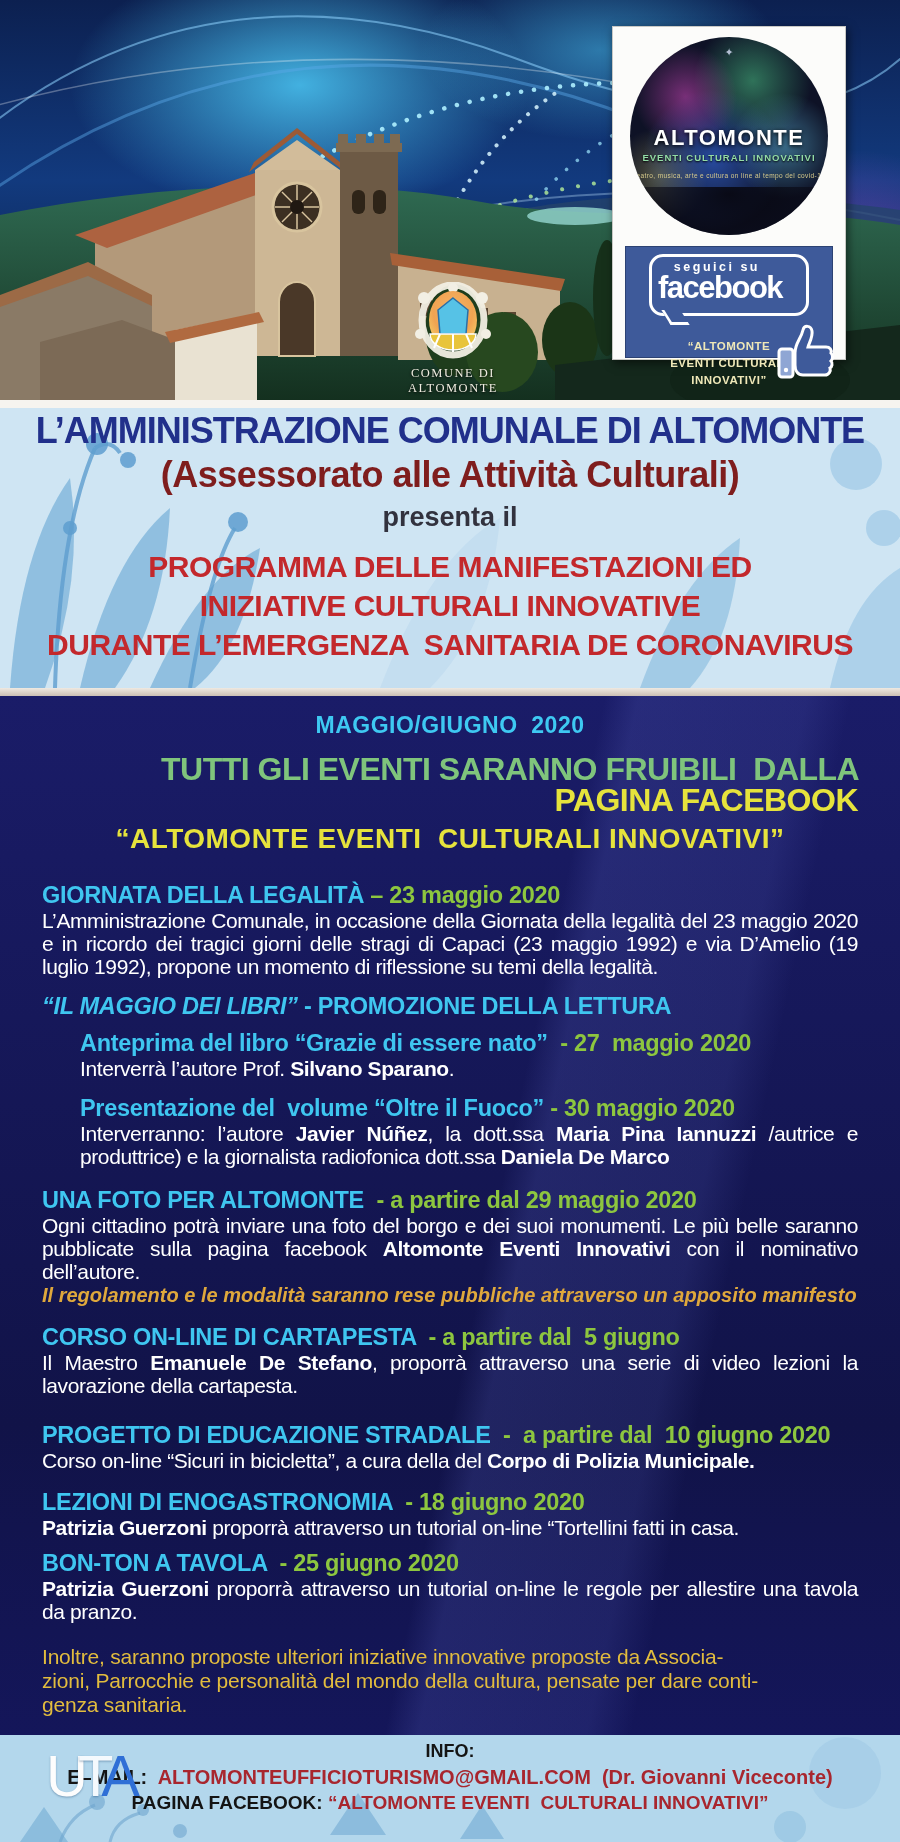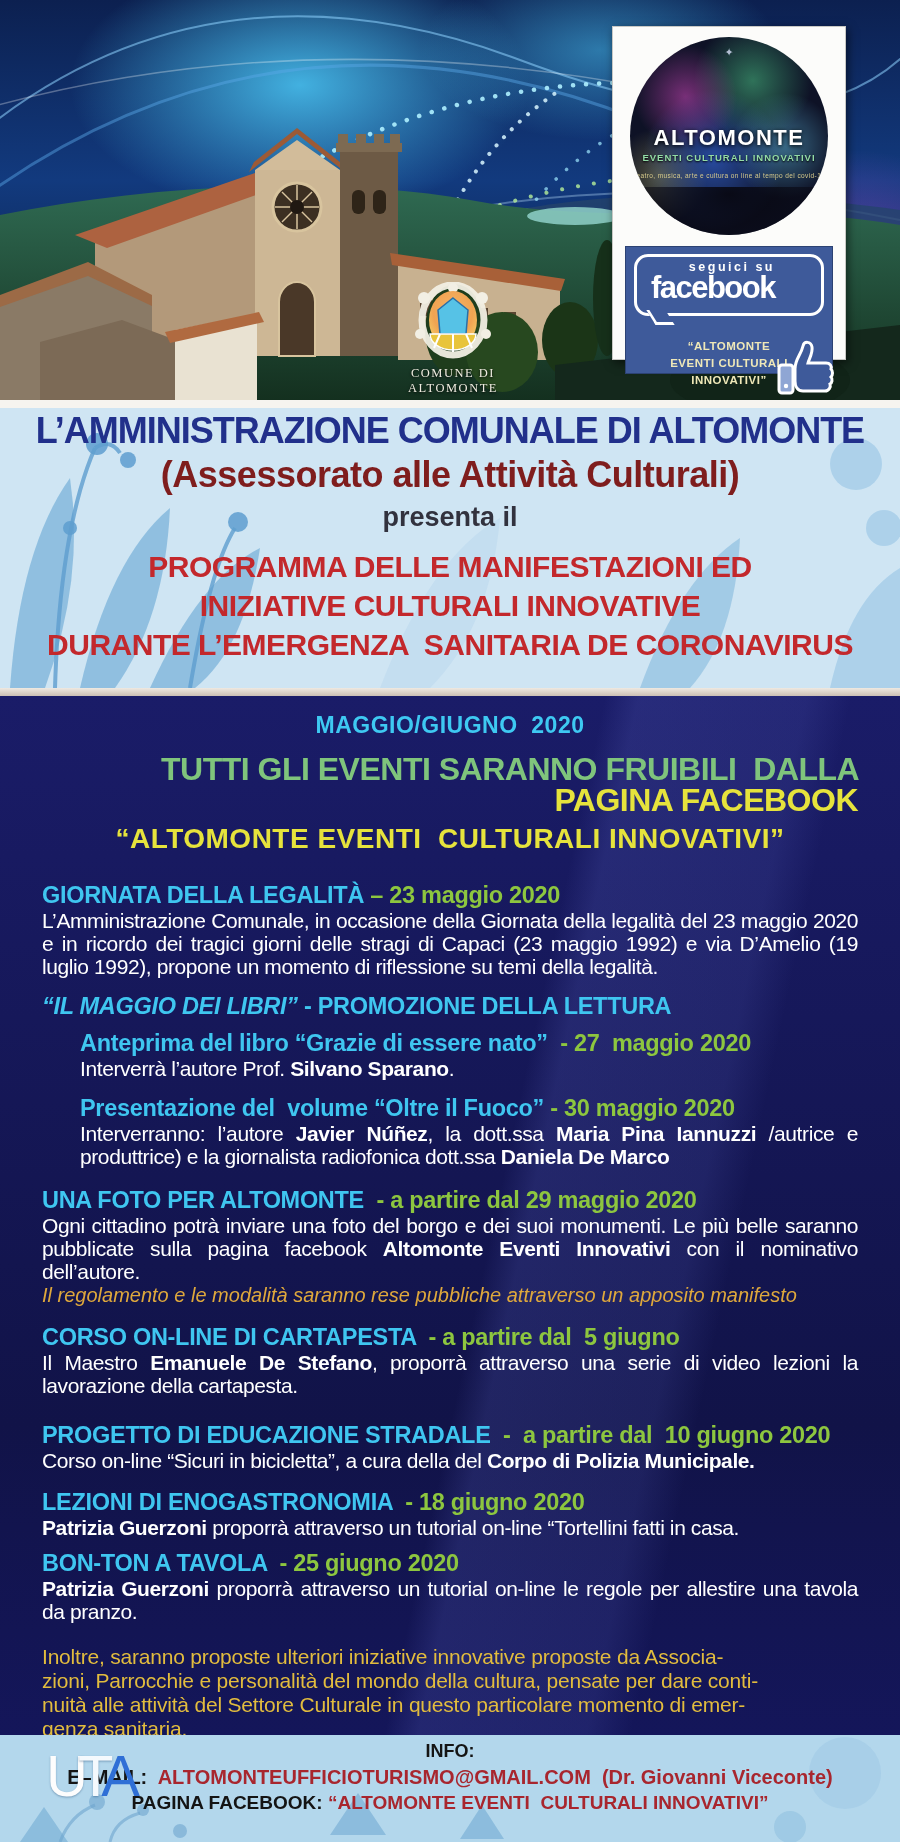--- a/index.html
+++ b/index.html
@@ -24,22 +24,22 @@
       radial-gradient(circle at 15% 70%, rgba(240,230,120,.30), rgba(0,0,0,0) 22%),
       #0e1226;}
   .promo-circle::after{content:"";position:absolute;left:-10%;right:-10%;bottom:-26px;height:74px;
       background:radial-gradient(ellipse at 50% 10%, rgba(8,8,18,.95), rgba(8,8,18,.35) 70%, rgba(0,0,0,0) 75%);}
   .circle-emblem{position:absolute;top:9px;left:0;right:0;font-size:11px;color:#cfd8ef;opacity:.85;}
   .circle-title{position:relative;z-index:2;margin-top:88px;font-size:22px;font-weight:bold;color:#fff;
                 letter-spacing:1.5px;text-shadow:0 1px 4px #000;}
   .circle-subtitle{position:relative;z-index:2;margin-top:1px;font-size:9.5px;font-weight:bold;color:#93dca6;
                    letter-spacing:1px;text-shadow:0 1px 2px #000;}
   .circle-tagline{position:relative;z-index:2;margin-top:9px;font-size:6.5px;color:#d6ca8c;letter-spacing:.4px;}
-  .fb-card{position:relative;margin:11px 3px 0;height:128px;background:#3e5a9a;border:1px solid #2c4273;
-           box-sizing:border-box;padding:7px 8px 4px;}
+  .fb-card{position:relative;margin:11px 3px 0;height:112px;background:#3e5a9a;border:1px solid #2c4273;
+           box-sizing:border-box;padding:7px 23px 4px;}
   .fb-bubble{position:relative;height:62px;border:3px solid #fff;border-radius:14px;box-sizing:border-box;
              padding:3px 46px 0 6px;text-align:right;}
   .fb-bubble::after{content:"";position:absolute;left:14px;bottom:-12px;width:16px;height:12px;
              background:#3e5a9a;border-left:3px solid #fff;border-bottom:3px solid #fff;
              transform:skewX(32deg);}
   .fb-kicker{font-size:12.5px;font-weight:bold;color:#fff;letter-spacing:2.5px;}
   .fb-word{font-size:31px;font-weight:bold;color:#fff;letter-spacing:-1.5px;line-height:28px;}
   .fb-thumb{position:absolute;right:-4px;bottom:-30px;}
   .fb-quote{margin-top:22px;font-size:11.5px;font-weight:bold;color:#efe8b8;line-height:17px;letter-spacing:.5px;}
 
@@ -72,21 +72,21 @@
          letter-spacing:-.3px;white-space:pre-wrap;}
   .event h3 .d{color:#8dc63f;}
   .event.indent{margin-left:38px;}
   .ebody{margin:1px 0 0;font-size:21px;line-height:23px;color:#fff;text-align:justify;letter-spacing:-.4px;}
   .seg-b{font-weight:bold;}
   .seg-i{font-style:italic;}
   .seg-g{color:#7fc47c;}
   .seg-y{color:#e6e33c;}
   .seg-k{color:#141414;}
   .seg-r{color:#a8262e;}
-  .note{margin:1px 0 0;font-size:20px;line-height:23px;font-weight:normal;font-style:italic;color:#dfa83c;}
+  .note{margin:1px 0 0;font-size:20px;line-height:23px;font-weight:bold;font-style:italic;color:#dfa83c;}
   .closing{font-size:21px;line-height:24px;color:#e2bc3e;letter-spacing:-.2px;}
   #events>*:nth-child(1){margin-top:22px;}
   #events>*:nth-child(2){margin-top:16px;}
   #events>*:nth-child(3){margin-top:12px;}
   #events>*:nth-child(4){margin-top:16px;}
   #events>*:nth-child(5){margin-top:20px;}
   #events>*:nth-child(6){margin-top:18px;}
   #events>*:nth-child(7){margin-top:26px;}
   #events>*:nth-child(8){margin-top:18px;}
   #events>*:nth-child(9){margin-top:12px;}
@@ -324,21 +324,20 @@
           <h3><span class="t">LEZIONI DI ENOGASTRONOMIA</span><span class="d">  - 18 giugno 2020</span></h3>
           <p class="ebody"><span class="seg-b">Patrizia Guerzoni</span><span> proporrà attraverso un tutorial on-line “Tortellini fatti in casa.</span></p>
         </div>
         <div class="event">
           <h3><span class="t">BON-TON A TAVOLA</span><span class="d">  - 25 giugno 2020</span></h3>
           <p class="ebody"><span class="seg-b">Patrizia Guerzoni</span><span> proporrà attraverso un tutorial on-line  le regole per allestire una tavola da pranzo.</span></p>
         </div>
         <div class="closing">
           <div>Inoltre, saranno  proposte  ulteriori  iniziative innovative proposte da Associa-</div>
           <div>zioni, Parrocchie e personalità del mondo della cultura, pensate per dare conti-</div>
-          <div>nuità alle attività del Settore Culturale in questo particolare momento di emer-</div>
           <div>genza sanitaria.</div>
         </div>
       </div>
   </main>
 
   <footer class="footer">
     <svg class="footer-deco" width="900" height="107" viewBox="0 0 900 107">
       <g fill="#7fb4d8" opacity=".75">
         <polygon points="330,100 358,58 386,100"></polygon>
         <polygon points="460,104 482,70 504,104"></polygon>

